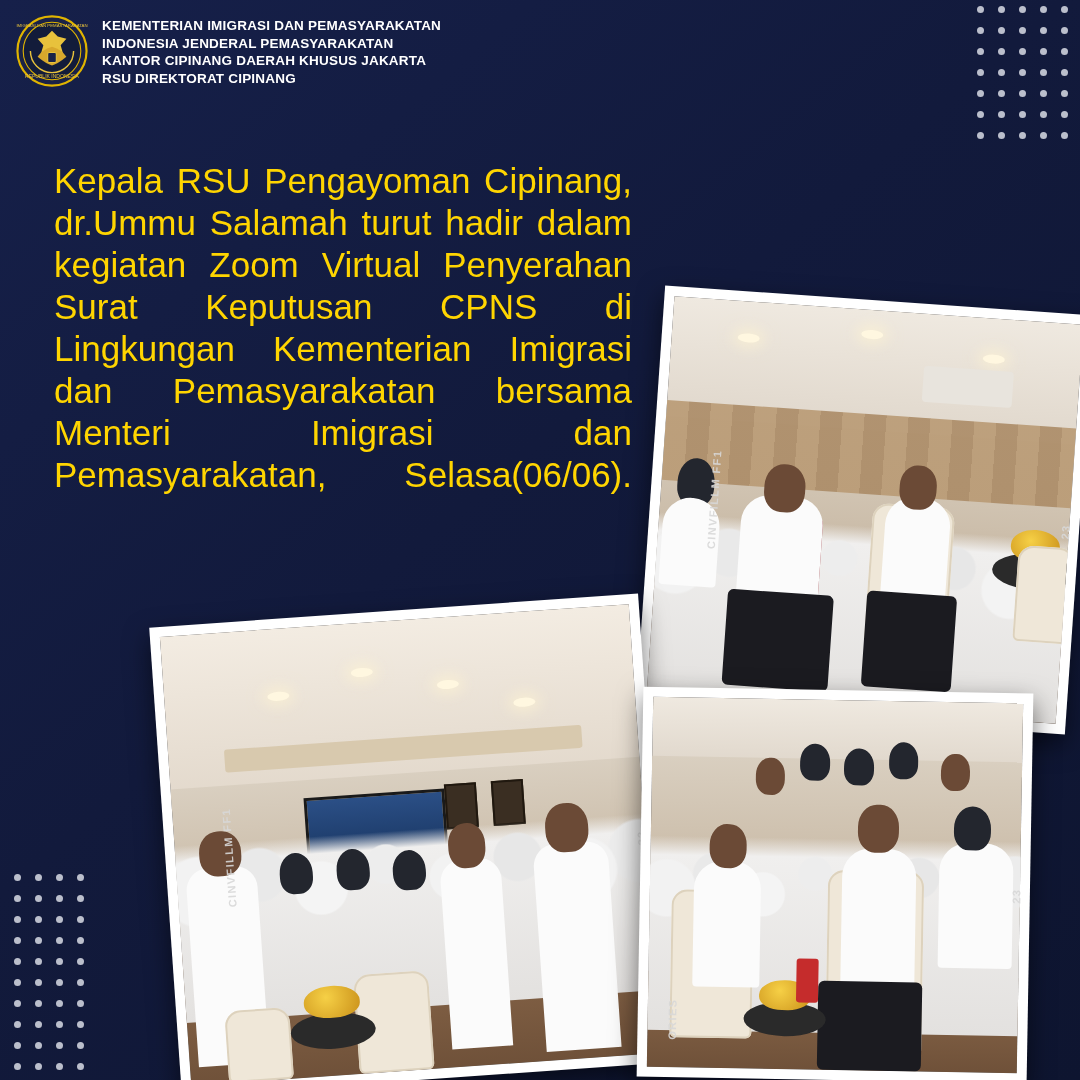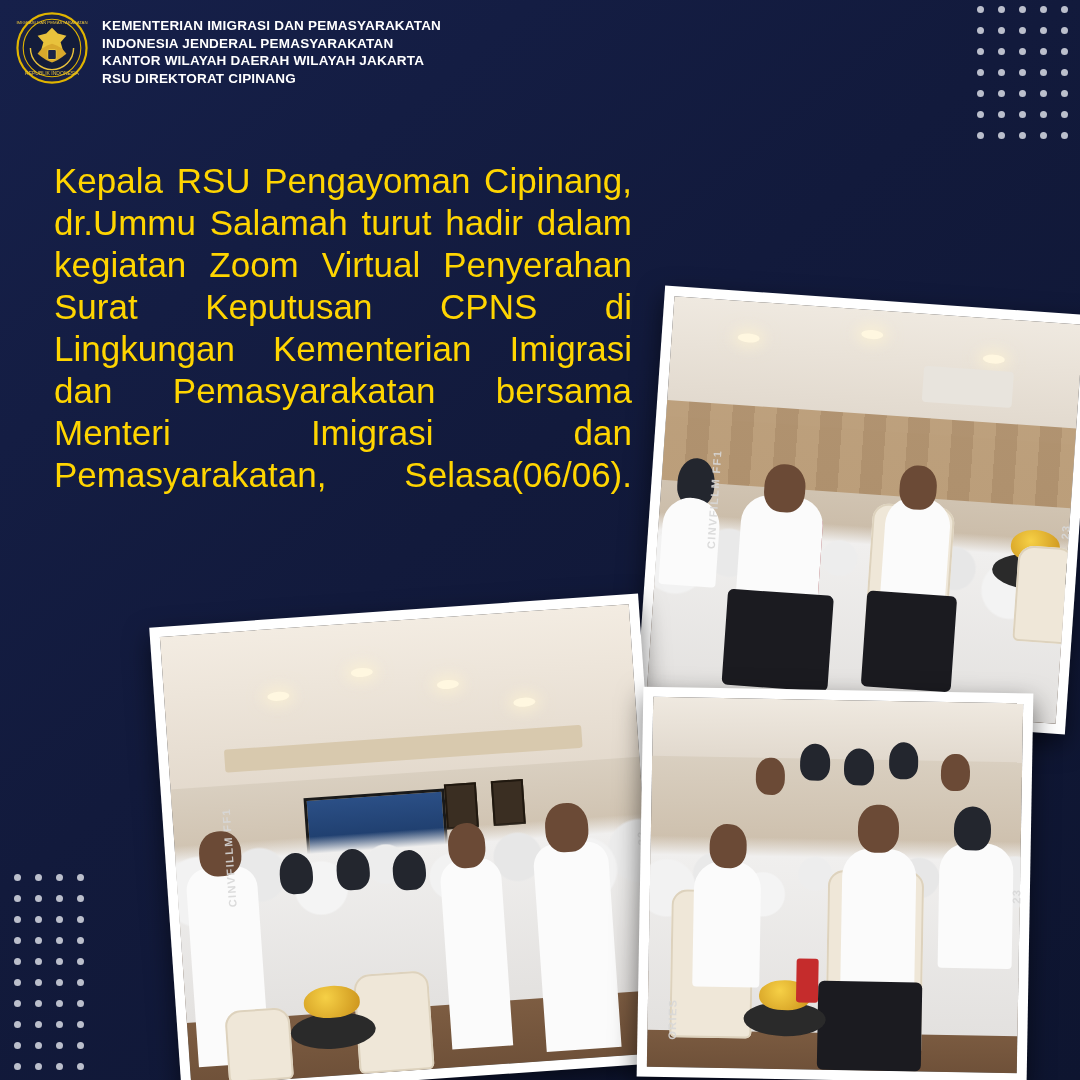--- a/index.html
+++ b/index.html
@@ -47,21 +47,21 @@
     grid-auto-rows: 7px;
     opacity: .85;
   }
 
   
   #header {
     position: absolute;
     top: 12px;
     left: 16px;
     display: flex;
-    align-items: flex-start;
+    align-items: flex-end;
     gap: 14px;
     z-index: 6;
   }
   #logo {
     width: 72px;
     height: 72px;
     flex: 0 0 72px;
     position: relative;
   }
   .header-lines {
@@ -336,21 +336,21 @@
         <path d="M50 44 q-14 4 -20 14 q12 10 20 12 q8 -2 20 -12 q-6 -10 -20 -14 z" fill="#d8a82c"></path>
         <rect x="44" y="52" width="12" height="14" rx="2" fill="#1a2247" stroke="#e8c23c" stroke-width="1.5"></rect>
         <path d="M20 50 a30 30 0 0 0 60 0" fill="none" stroke="#e8c23c" stroke-width="2"></path>
         <text x="50" y="88" font-size="7" fill="#e8c23c" text-anchor="middle" font-family="Liberation Sans, sans-serif">REPUBLIK INDONESIA</text>
         <text x="50" y="16" font-size="6" fill="#e8c23c" text-anchor="middle" font-family="Liberation Sans, sans-serif">IMIGRASI DAN PEMASYARAKATAN</text>
       </svg>
     </div>
     <div class="header-lines">
       <div>KEMENTERIAN IMIGRASI DAN PEMASYARAKATAN</div>
       <div>INDONESIA JENDERAL PEMASYARAKATAN</div>
-      <div>KANTOR WILAYAH DAERAH WILAYAH JAKARTA</div>
+      <div>KANTOR CIPINANG DAERAH KHUSUS JAKARTA</div>
       <div>RSU DIREKTORAT CIPINANG</div>
     </div>
   </div>
 
   <div id="headline">Kepala RSU Pengayoman Cipinang, dr.Ummu Salamah turut hadir dalam kegiatan Zoom Virtual Penyerahan Surat Keputusan CPNS di Lingkungan Kementerian Imigrasi dan Pemasyarakatan bersama Menteri Imigrasi dan Pemasyarakatan, Selasa(06/06).</div>
 
   <div class="photo" id="photo-1">
     <div class="inner">
       <div class="scene">
         <div class="ceiling"></div>

